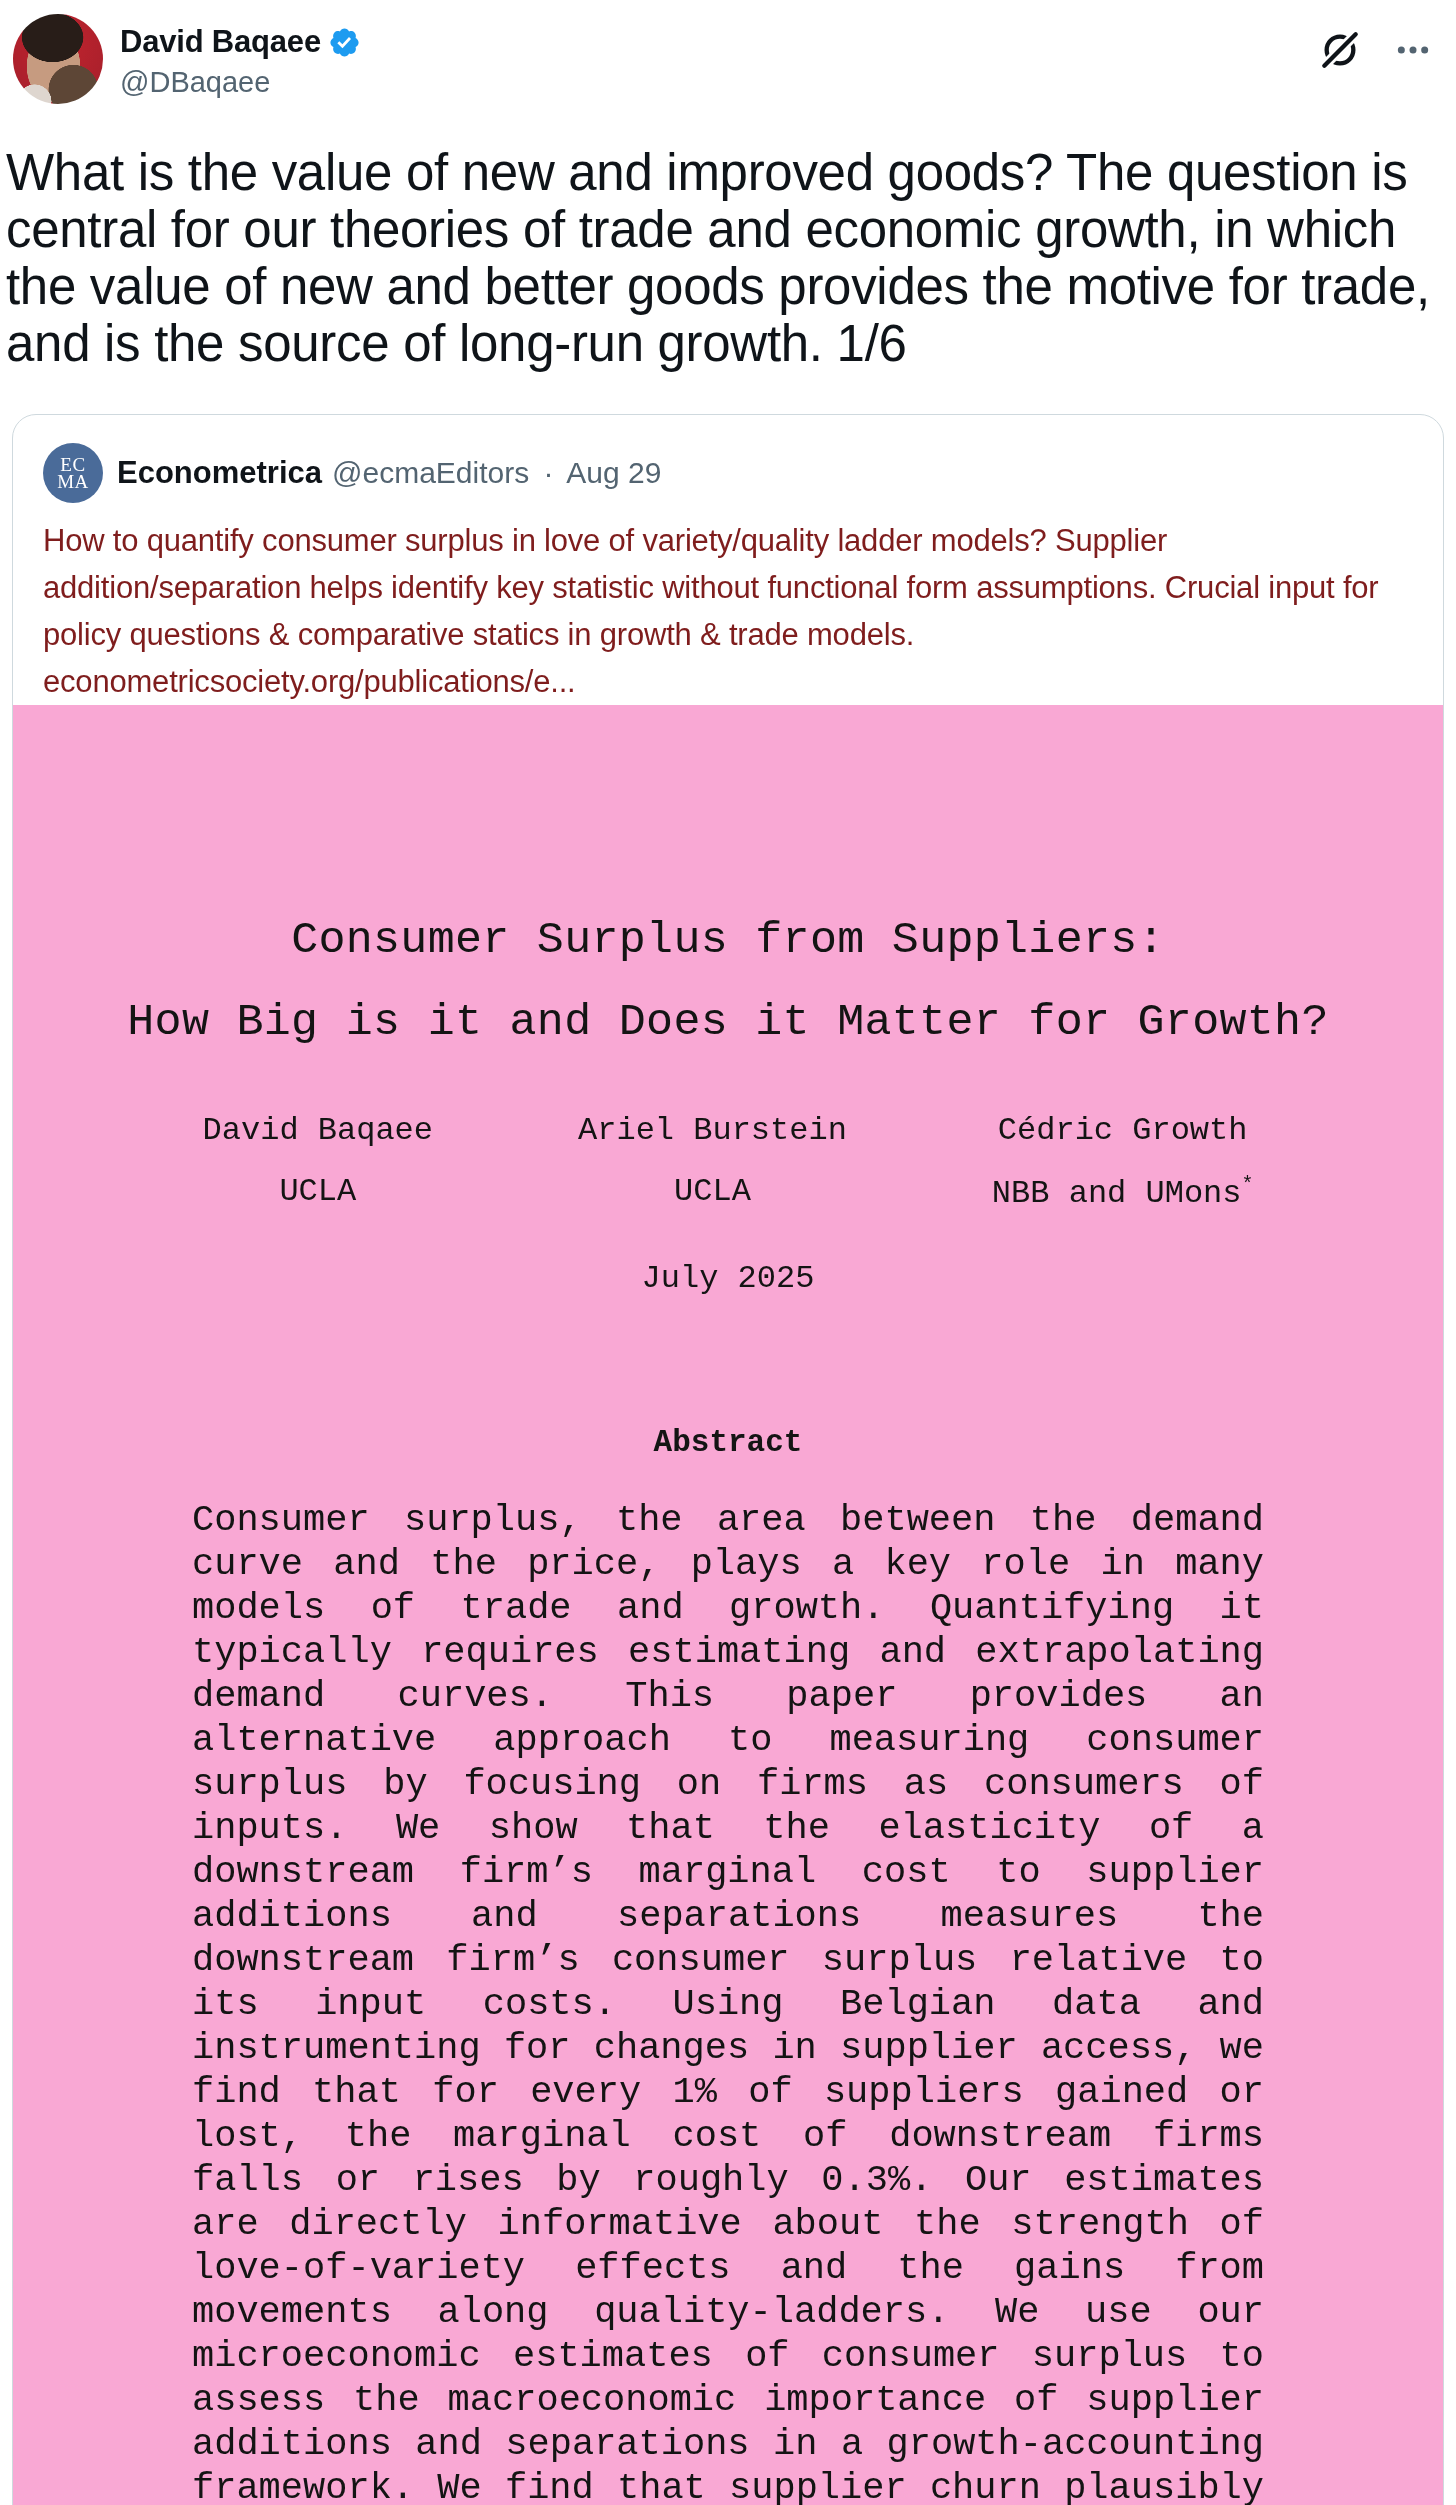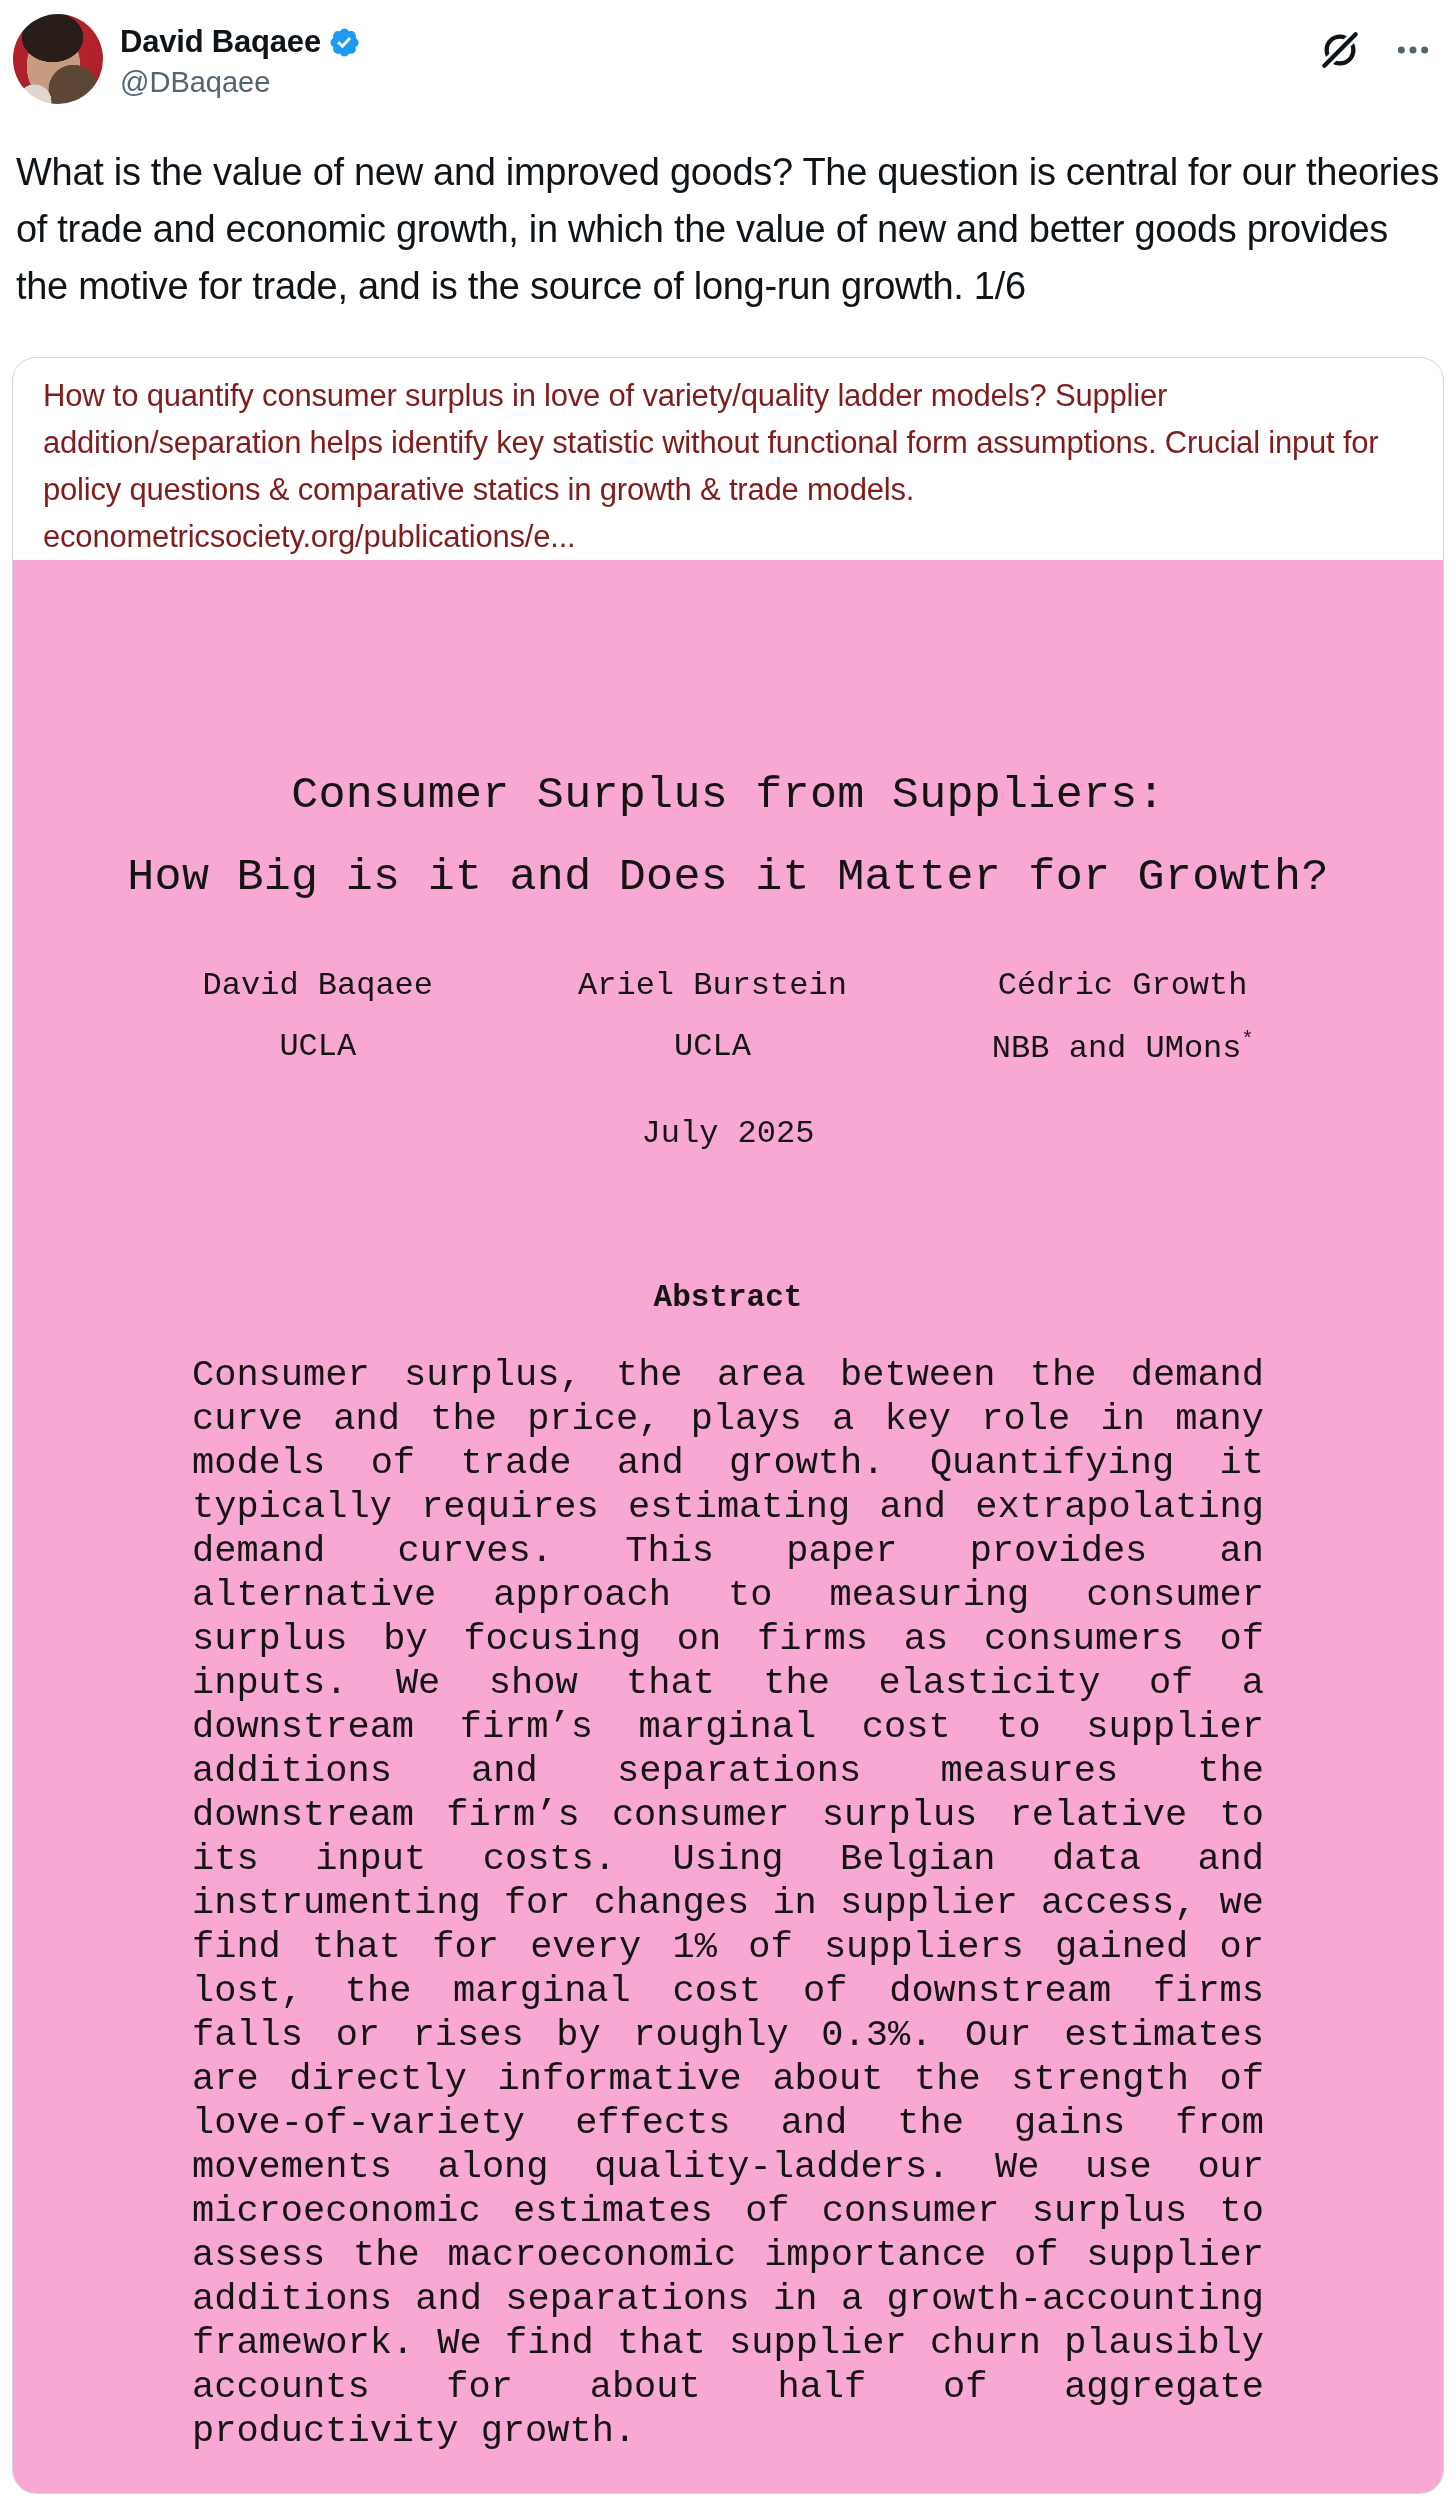--- a/index.html
+++ b/index.html
@@ -24,22 +24,22 @@
   .name-row { display: flex; align-items: center; }
   .display-name { font-size: 31px; font-weight: 700; letter-spacing: -0.2px; }
   .verified { width: 33px; height: 33px; margin-left: 7px; fill: #1d9bf0; }
   .handle { font-size: 29px; color: #536471; margin-top: 6px; }
   .header-actions { margin-left: auto; display: flex; align-items: center; gap: 30px; padding-top: 16px; }
   .grok-btn svg { width: 40px; height: 40px; }
   .more-btn svg { width: 46px; height: 40px; fill: #536471; }
 
   
   .tweet-body {
-    margin: 40px 8px 0 16px;
-    font-size: 38px; line-height: 57px; letter-spacing: -0.3px;
+    margin: 40px 8px 0 6px;
+    font-size: 51px; line-height: 57px; letter-spacing: -0.3px;
     color: #0f1419;
   }
 
   
   .quote-card {
     margin: 42px 12px 0 12px;
     border: 1px solid #cfd9de; border-radius: 24px;
     overflow: hidden; cursor: pointer; background: #ffffff;
   }
   .quote-header { display: flex; align-items: center; padding: 28px 28px 0 30px; }
@@ -119,20 +119,32 @@
           <circle cx="12" cy="12" r="2.1"></circle>
           <circle cx="19" cy="12" r="2.1"></circle>
         </svg>
     </span>
   </div>
 </div>
 
 <div class="tweet-body">What is the value of new and improved goods? The question is central for our theories of trade and economic growth, in which the value of new and better goods provides the motive for trade, and is the source of long-run growth. 1/6</div>
 
 <div class="quote-card">
+  <div class="quote-header">
+    <div class="quote-avatar">
+      <span>EC</span>
+      <span>MA</span>
+    </div>
+    <span class="quote-name">Econometrica</span>
+    <span class="quote-meta">
+      <span>@ecmaEditors</span>
+      <span class="sep">·</span>
+      <span>Aug 29</span>
+    </span>
+  </div>
   <div class="quote-body">How to quantify consumer surplus in love of variety/quality ladder models? Supplier addition/separation helps identify key statistic without functional form assumptions. Crucial input for policy questions &amp; comparative statics in growth &amp; trade models. econometricsociety.org/publications/e...</div>
 
   <div class="paper">
     <div class="paper-title">
       <div>Consumer Surplus from Suppliers:</div>
       <div>How Big is it and Does it Matter for Growth?</div>
     </div>
     <div class="paper-authors">
       <div class="paper-author">
         <div class="a-name">David Baqaee</div>

